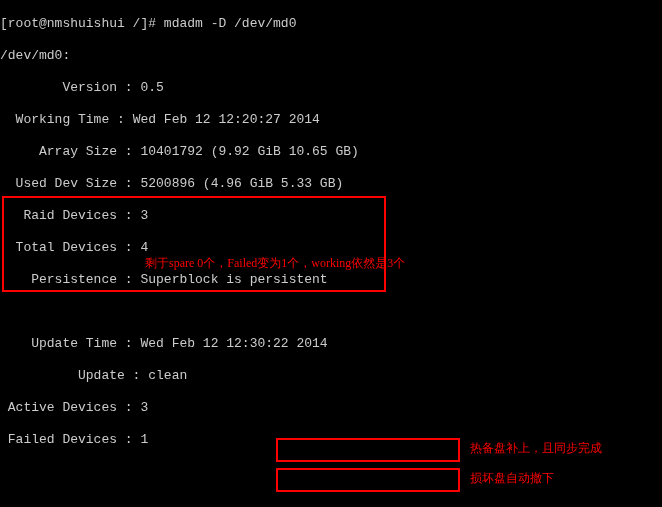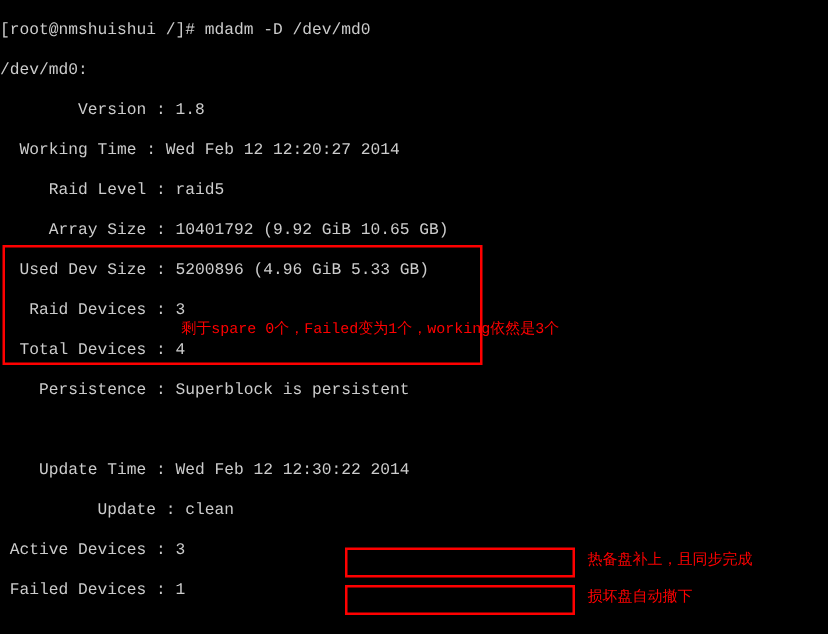--- a/index.html
+++ b/index.html
@@ -25,37 +25,36 @@
     position: absolute;
     border: 2px solid red;
     pointer-events: none;
   }
   .box-a { left: 2px; top: 196px; width: 380px; height: 92px; }
   .box-b { left: 276px; top: 438px; width: 180px; height: 20px; }
   .box-c { left: 276px; top: 468px; width: 180px; height: 20px; }
   .note {
     position: absolute;
     color: red;
-    font-family: Liberation Mono, monospace;
+    font-family: Liberation Serif, serif;
     font-size: 12px;
     white-space: nowrap;
   }
   .note-a { left: 145px; top: 255px; }
   .note-b { left: 470px; top: 440px; }
   .note-c { left: 470px; top: 470px; }
 </style>
 </head>
 <body>
 
 <div class="terminal">
 <div class="line"><span>[root@nmshuishui /]# </span><span>mdadm -D /dev/md0</span></div>
 <div class="line">/dev/md0:</div>
-<div class="line"><span>        Version : </span><span>1.8</span></div>
+<div class="line"><span>        Version : </span><span>0.5</span></div>
 <div class="line"><span>  Working Time : </span><span>Wed Feb 12 12:20:27 2014</span></div>
-<div class="line"><span>     Raid Level : </span><span>raid5</span></div>
 <div class="line"><span>     Array Size : </span><span>10401792 (9.92 GiB 10.65 GB)</span></div>
 <div class="line"><span>  Used Dev Size : </span><span>5200896 (4.96 GiB 5.33 GB)</span></div>
 <div class="line"><span>   Raid Devices : </span><span>3</span></div>
 <div class="line"><span>  Total Devices : </span><span>4</span></div>
 <div class="line"><span>    Persistence : </span><span>Superblock is persistent</span></div>
 <div class="line"> </div>
 <div class="line"><span>    Update Time : </span><span>Wed Feb 12 12:30:22 2014</span></div>
 <div class="line"><span>          Update : </span><span>clean</span></div>
 <div class="line"><span> Active Devices : </span><span>3</span></div>
 <div class="line"><span> Failed Devices : </span><span>1</span></div>

